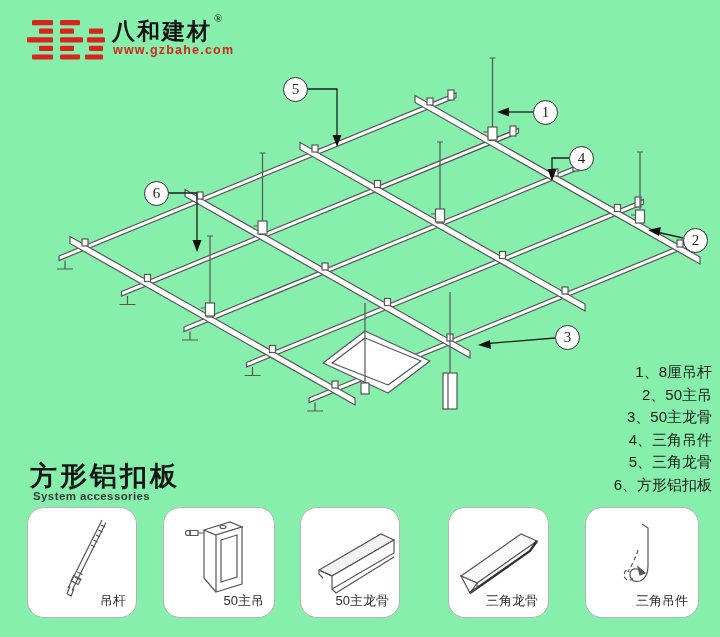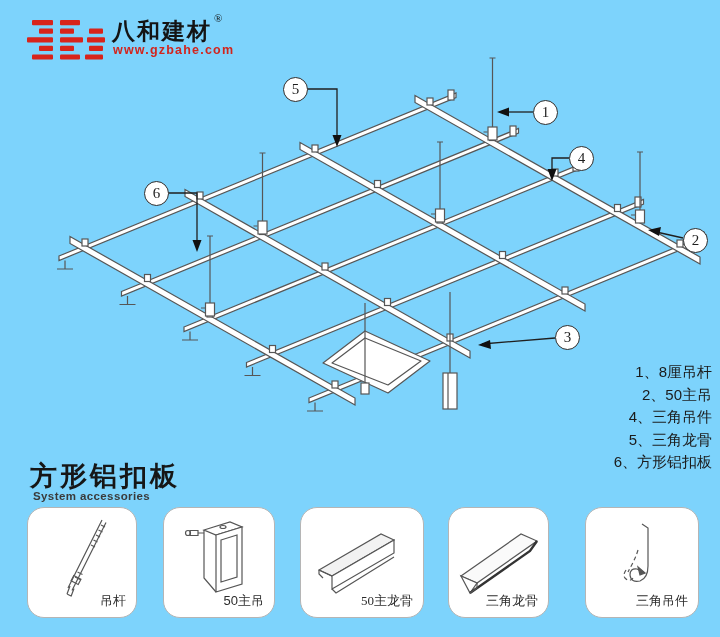--- a/index.html
+++ b/index.html
@@ -1,17 +1,17 @@
 <!DOCTYPE html>
 <html><head>
 <meta charset="utf-8">
 <style>
   html,body{margin:0;padding:0;background:#fff;}
   #stage{
-    position:relative;width:720px;height:637px;background:#7dd3fc;
+    position:relative;width:720px;height:637px;background:#86efac;
     font-family:"Liberation Sans", sans-serif;overflow:hidden;
   }
   
   #logo{position:absolute;left:0;top:0;width:280px;height:70px;}
   #logo-mark{position:absolute;left:24px;top:14px;}
   #brand-name{
     position:absolute;left:112px;top:16px;font-family:"Liberation Serif",serif;
     font-size:23px;font-weight:bold;color:#141414;letter-spacing:2px;white-space:nowrap;
   }
   #brand-reg{font-size:11px;vertical-align:top;position:relative;top:-4px;left:2px;font-weight:normal;}
@@ -42,21 +42,21 @@
   .card{
     position:absolute;top:507px;height:111px;background:#fff;
     border:1.5px solid #b5b5b5;border-radius:17px;box-sizing:border-box;
   }
   .card svg{position:absolute;left:0;top:0;}
   .card-label{
     position:absolute;right:10px;bottom:7px;font-size:13px;color:#2c2c2c;white-space:nowrap;
   }
   #card-1{left:27px;width:110px;}
   #card-2{left:163px;width:112px;}
-  #card-3{left:300px;width:124px;font-family:Liberation Serif, serif;}
+  #card-3{left:300px;width:100px;}
   #card-4{left:448px;width:101px;}
   #card-5{left:585px;width:114px;}
   .ln{stroke:#565656;stroke-width:1.2;fill:none;}
   .beam{fill:#ffffff;stroke:#565656;stroke-width:1.2;}
   .lead{stroke:#1f1f1f;stroke-width:1.3;fill:none;}
   .ah{fill:#111;stroke:none;}
 </style>
 </head>
 <body>
 
@@ -197,20 +197,21 @@
   <div class="callout" style="left:283px;top:77px;">
       <span>5</span>
     </div>
   <div class="callout" style="left:144px;top:181px;">
       <span>6</span>
     </div>
 
   <div id="legend">
     <div class="legend-item">1、8厘吊杆</div>
     <div class="legend-item">2、50主吊</div>
+    <div class="legend-item">3、50主龙骨</div>
     <div class="legend-item">4、三角吊件</div>
     <div class="legend-item">5、三角龙骨</div>
     <div class="legend-item">6、方形铝扣板</div>
   </div>
 
   <div id="section-title">方形铝扣板</div>
   <div id="section-subtitle">System accessories</div>
 
   <div id="card-1" class="card">
     <svg width="110" height="111" viewBox="0 0 110 111">

